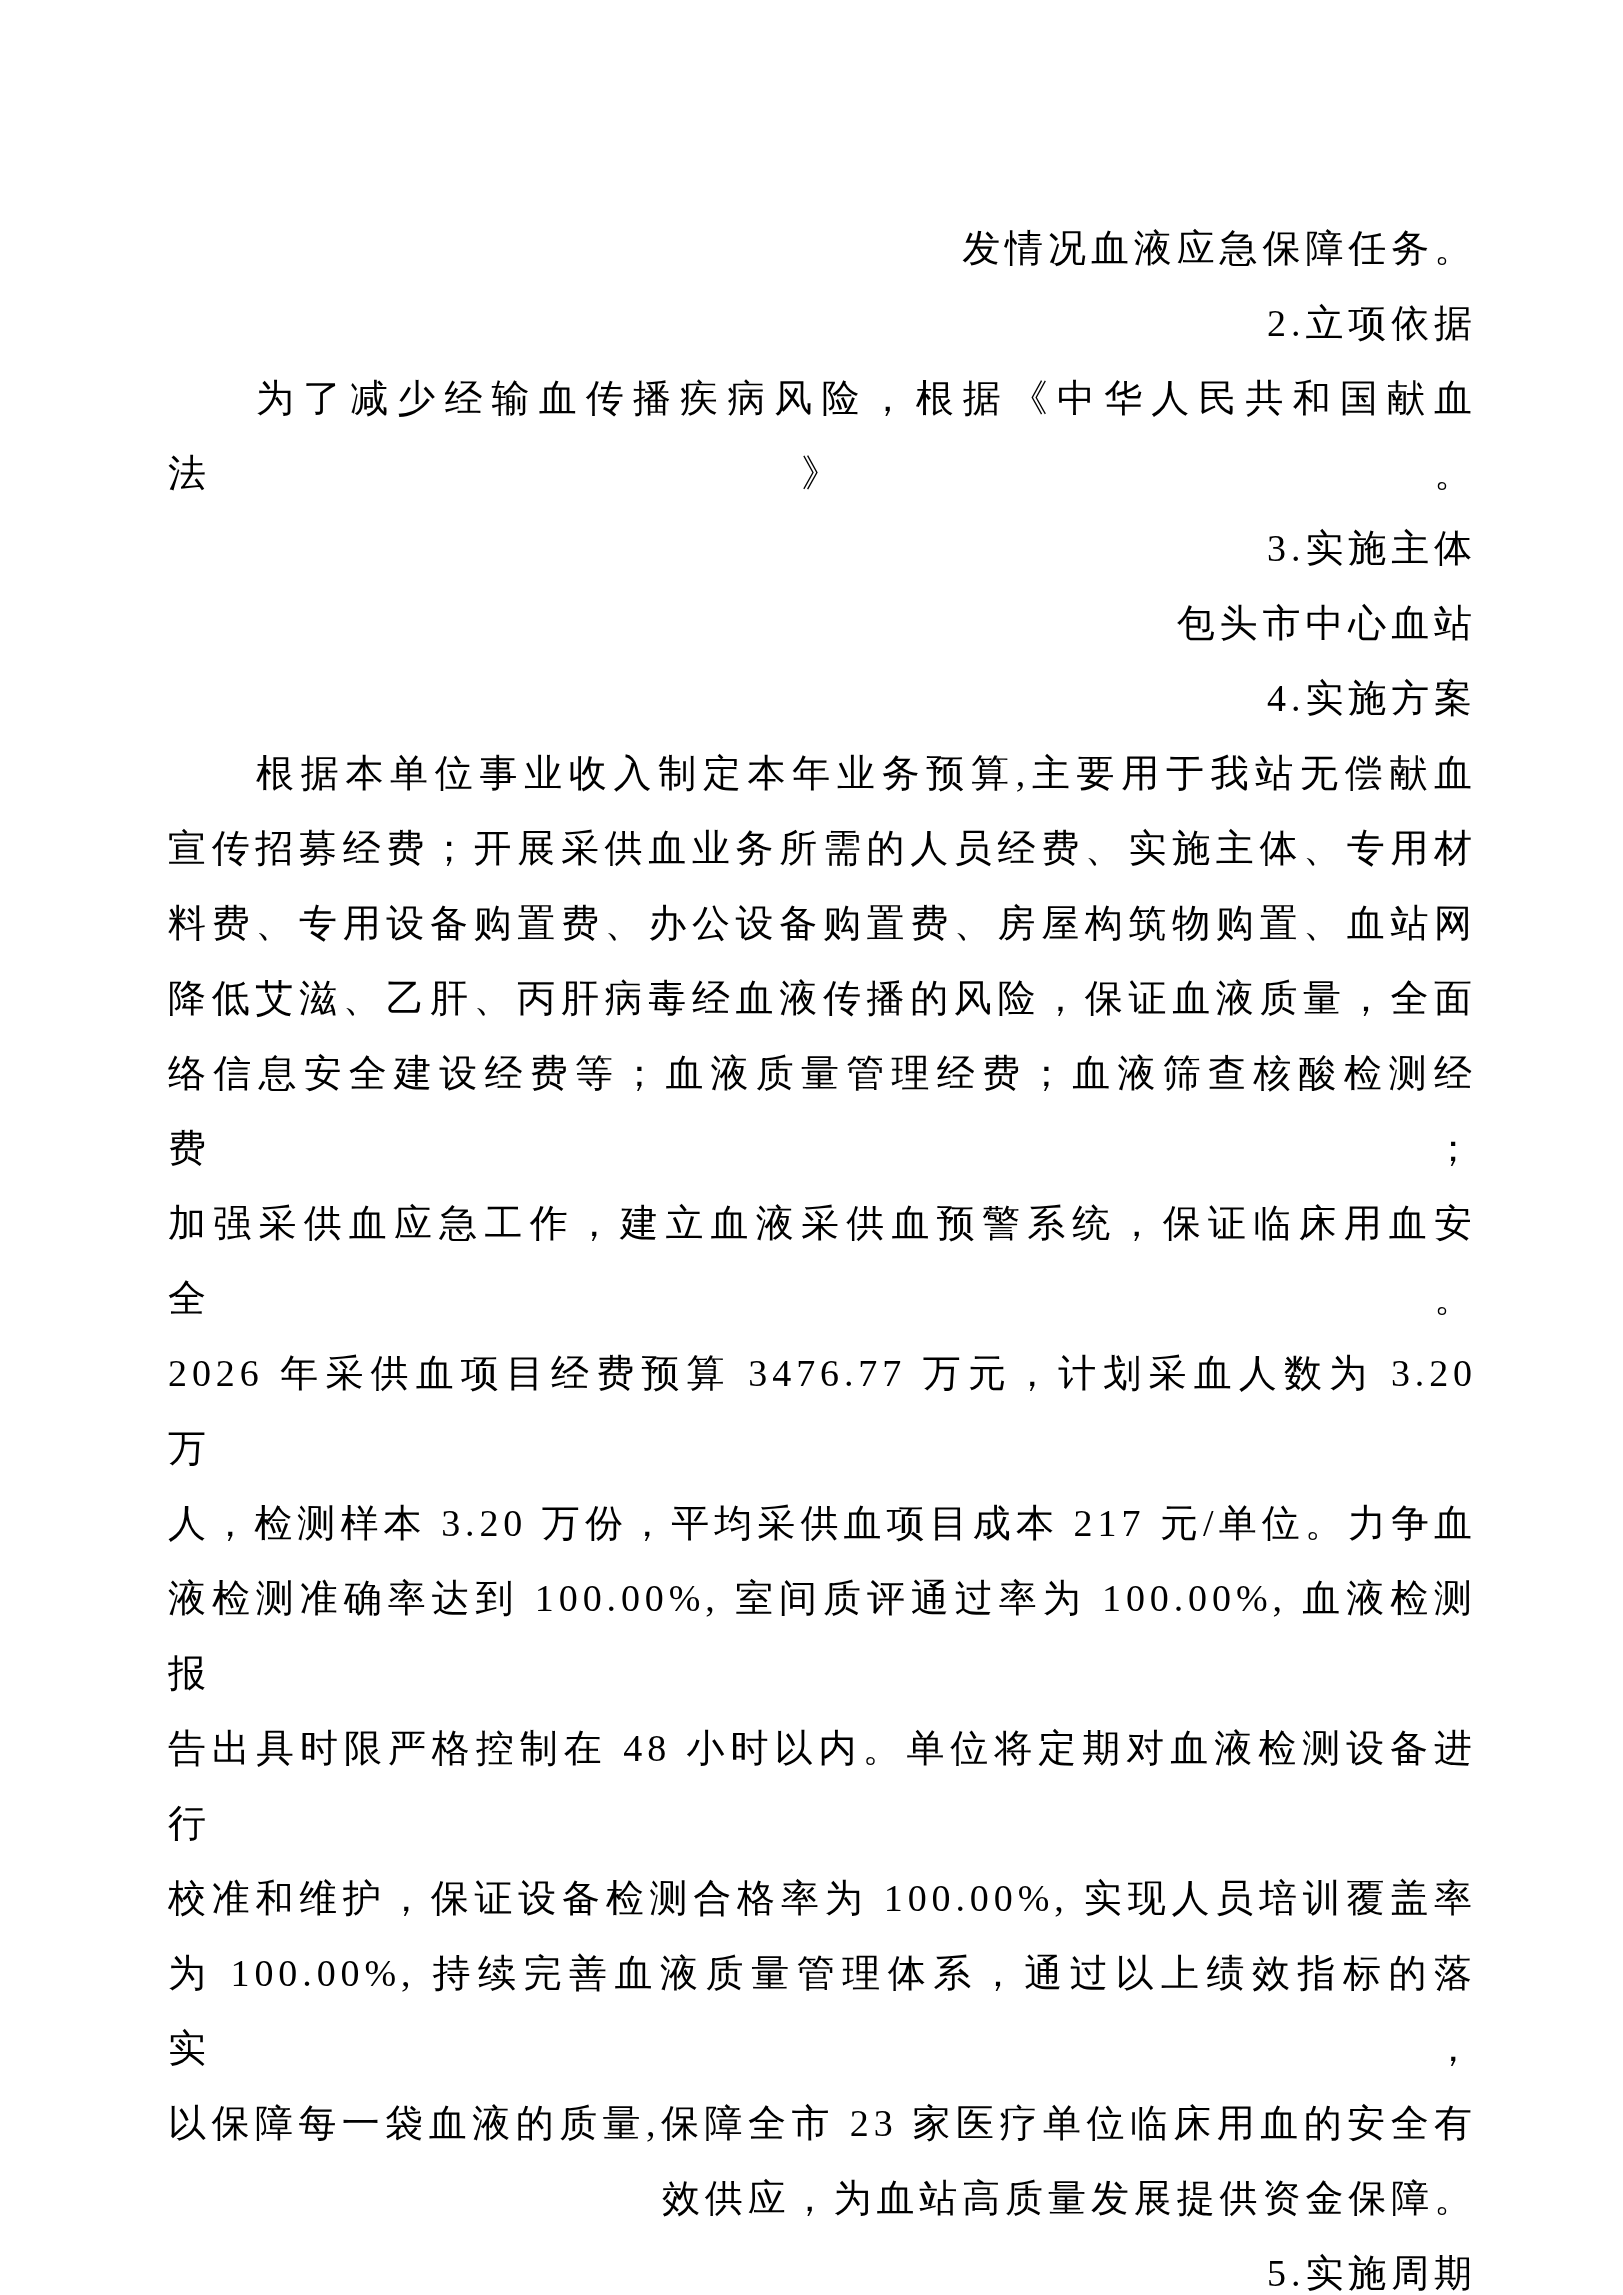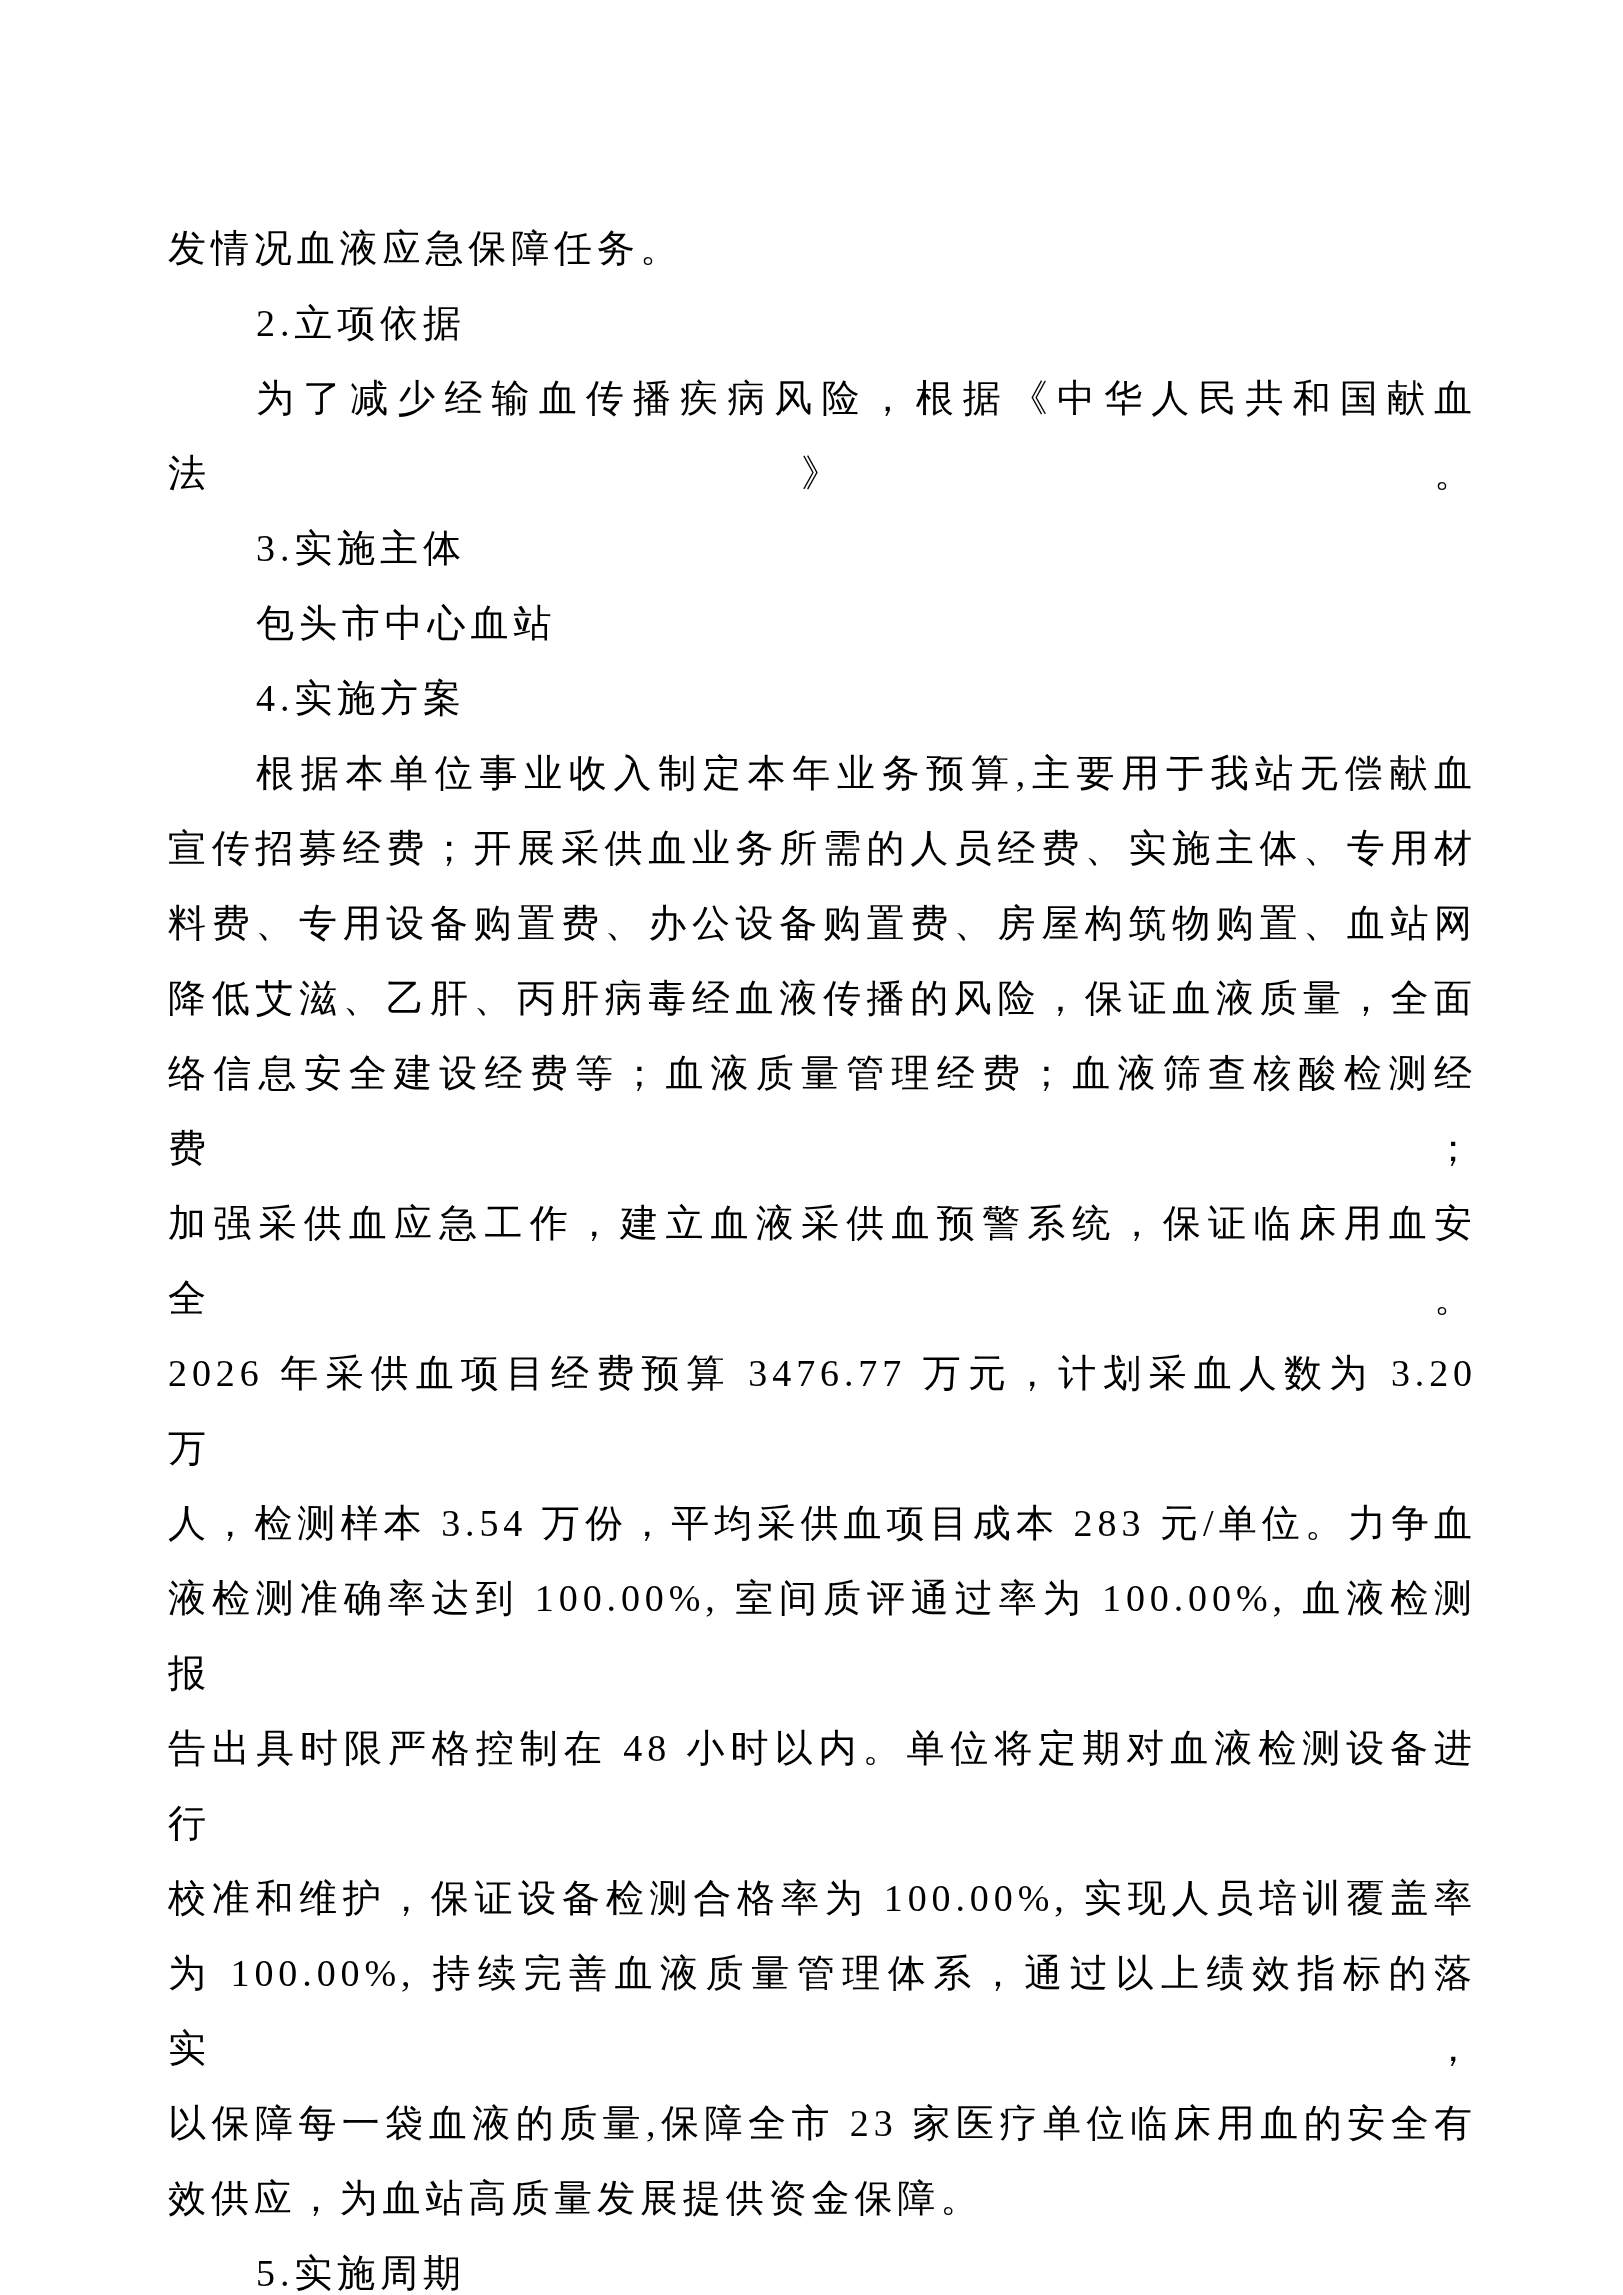--- a/index.html
+++ b/index.html
@@ -26,21 +26,21 @@
     position: absolute;
     left: 168px;
     top: 211px;
     width: 1309px;
   }
   .line {
     font-size: 38px;
     line-height: 75px;
     letter-spacing: 4.9px;
     color: #000000;
-    text-align: left;
+    text-align: right;
     white-space: normal;
   }
   .line.justify {
     text-align: justify;
     text-align-last: justify;
   }
   .line.indent {
     text-indent: 88px;
   }
 </style>
@@ -55,21 +55,21 @@
       <div class="line indent">3.实施主体</div>
       <div class="line indent">包头市中心血站</div>
       <div class="line indent">4.实施方案</div>
       <div class="line indent justify">根据本单位事业收入制定本年业务预算,主要用于我站无偿献血</div>
       <div class="line justify">宣传招募经费；开展采供血业务所需的人员经费、实施主体、专用材</div>
       <div class="line justify">料费、专用设备购置费、办公设备购置费、房屋构筑物购置、血站网</div>
       <div class="line justify">降低艾滋、乙肝、丙肝病毒经血液传播的风险，保证血液质量，全面</div>
       <div class="line justify">络信息安全建设经费等；血液质量管理经费；血液筛查核酸检测经费；</div>
       <div class="line justify">加强采供血应急工作，建立血液采供血预警系统，保证临床用血安全。</div>
       <div class="line justify">2026 年采供血项目经费预算 3476.77 万元，计划采血人数为 3.20 万</div>
-      <div class="line justify">人，检测样本 3.54 万份，平均采供血项目成本 283 元/单位。力争血</div>
+      <div class="line justify">人，检测样本 3.20 万份，平均采供血项目成本 217 元/单位。力争血</div>
       <div class="line justify">液检测准确率达到 100.00%, 室间质评通过率为 100.00%, 血液检测报</div>
       <div class="line justify">告出具时限严格控制在 48 小时以内。单位将定期对血液检测设备进行</div>
       <div class="line justify">校准和维护，保证设备检测合格率为 100.00%, 实现人员培训覆盖率</div>
       <div class="line justify">为 100.00%, 持续完善血液质量管理体系，通过以上绩效指标的落实，</div>
       <div class="line justify">以保障每一袋血液的质量,保障全市 23 家医疗单位临床用血的安全有</div>
       <div class="line">效供应，为血站高质量发展提供资金保障。</div>
       <div class="line indent">5.实施周期</div>
     </div>
 </div>
 

